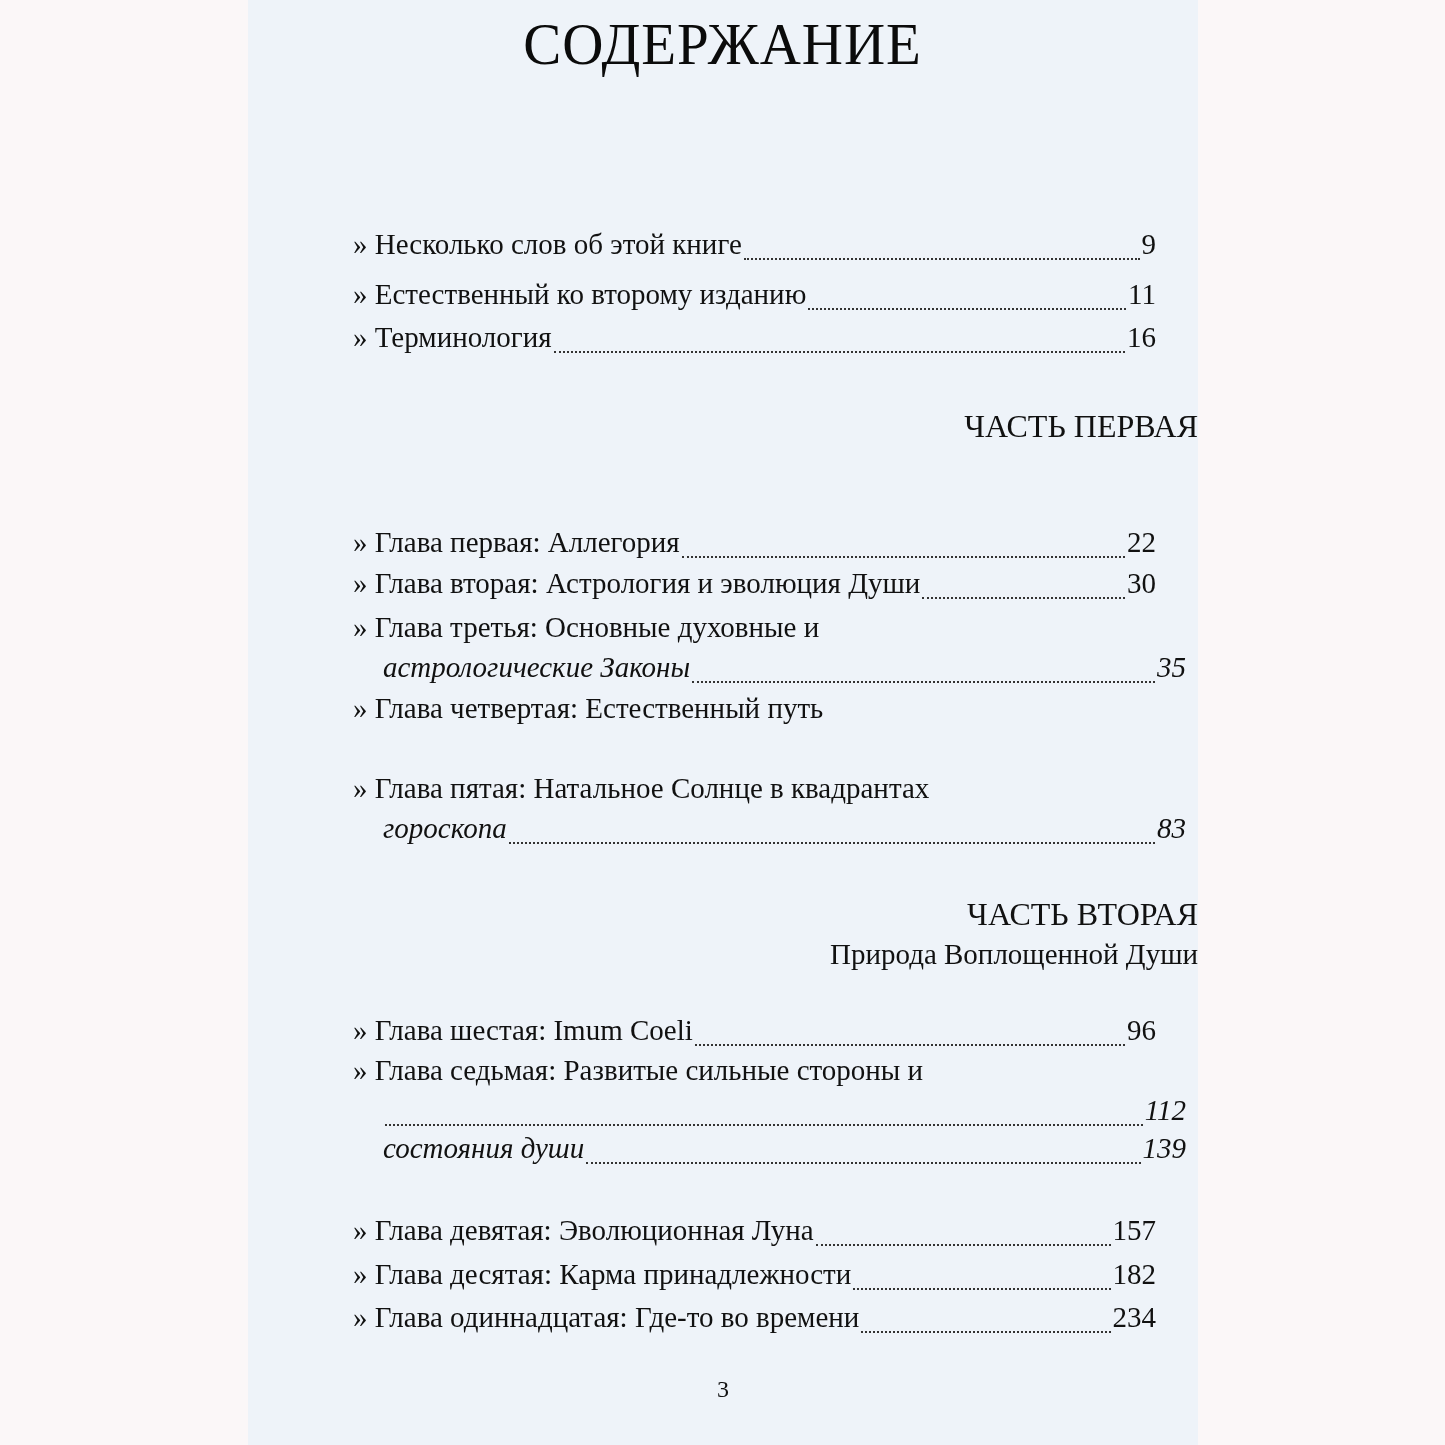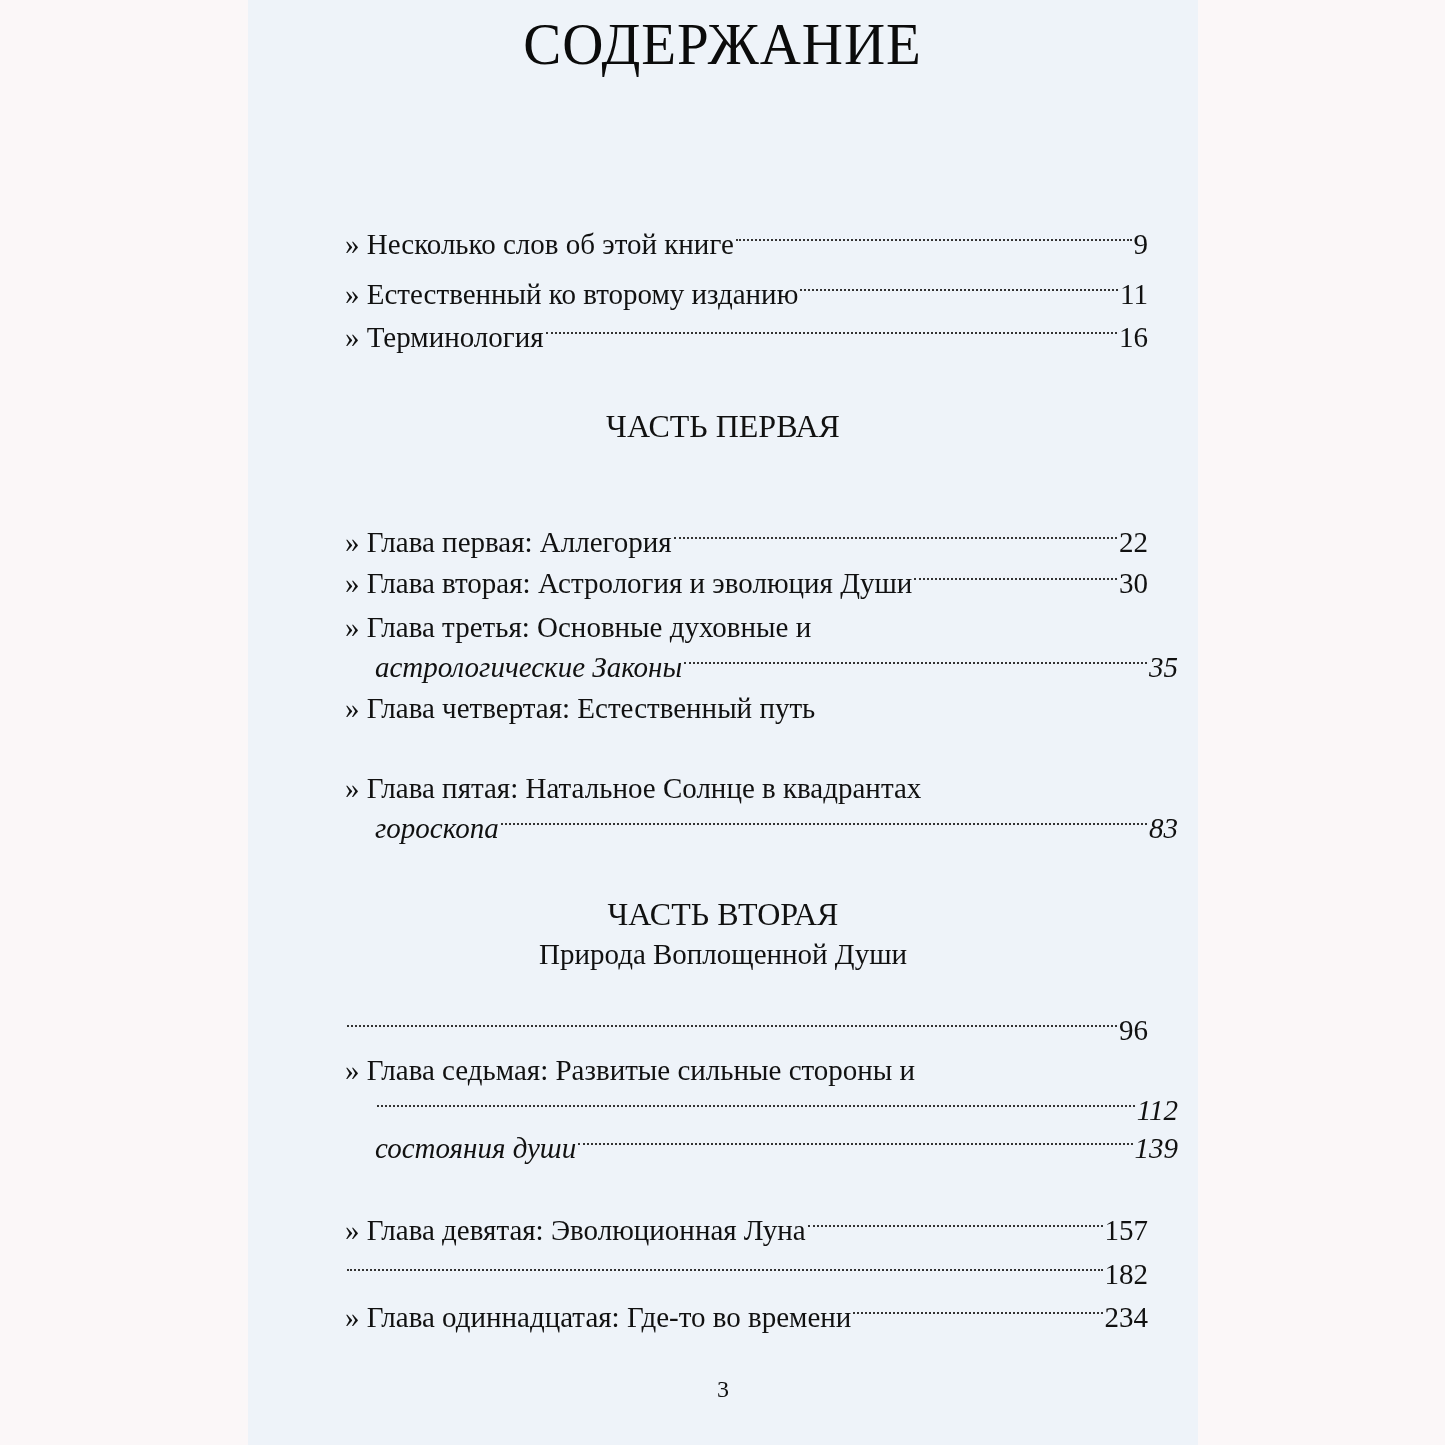--- a/index.html
+++ b/index.html
@@ -17,30 +17,30 @@
   .title {
     position:absolute; left:0; right:0; top:10px; text-align:center;
     font-size:60px; letter-spacing:1px; color:#0b0b0b;
     transform:scaleX(0.95);
   }
   .toc { position:absolute; left:345px; width:803px; top:0; }
   .entry {
     position:absolute; left:0; right:0;
     font-size:29px; line-height:40px; white-space:nowrap;
   }
-  .line { display:flex; align-items:center; width:100%; }
+  .line { display:flex; align-items:flex-end; width:100%;margin-left:8px; }
   .line .txt { flex:0 0 auto; }
   .line .dots {
     flex:1 1 auto; overflow:hidden; margin:0 2px;
     border-bottom:2px dotted #333; height:0; position:relative; top:-4px;
   }
   .line .pg { flex:0 0 auto; }
   .line2 { padding-left:30px;font-style:italic; }
   .part {
-    position:absolute; left:248px; width:950px; text-align:center;font-family:Liberation Serif, serif;
+    position:absolute; left:248px; width:950px; text-align:right;font-family:Liberation Serif, serif;
   }
   .part .ptitle { font-size:32px; line-height:40px; }
   .part .psub { font-size:29px; line-height:40px; }
   .folio {
     position:absolute; left:248px; width:950px; top:1376px;
     text-align:center; font-size:24px;
   }
 </style>
 </head>
 <body>
@@ -108,20 +108,21 @@
       </div>
     <div class="line line2">
         <span class="txt">гороскопа</span>
         <span class="dots"></span>
         <span class="pg">83</span>
       </div>
   </div>
 
   <div class="entry" style="top:1010px">
     <div class="line">
+        <span class="txt"><span>»</span> <span>Глава шестая: Imum Coeli</span></span>
         <span class="dots"></span>
         <span class="pg">96</span>
       </div>
   </div>
   <div class="entry" style="top:1050px">
     <div class="line">
         <span class="txt"><span>»</span> <span>Глава седьмая: Развитые сильные стороны и</span></span>
       </div>
     <div class="line line2">
         <span class="dots"></span>
@@ -137,20 +138,21 @@
   </div>
   <div class="entry" style="top:1210px">
     <div class="line">
         <span class="txt"><span>»</span> <span>Глава девятая: Эволюционная Луна</span></span>
         <span class="dots"></span>
         <span class="pg">157</span>
       </div>
   </div>
   <div class="entry" style="top:1254px">
     <div class="line">
+        <span class="txt"><span>»</span> <span>Глава десятая: Карма принадлежности</span></span>
         <span class="dots"></span>
         <span class="pg">182</span>
       </div>
   </div>
   <div class="entry" style="top:1297px">
     <div class="line">
         <span class="txt"><span>»</span> <span>Глава одиннадцатая: Где-то во времени</span></span>
         <span class="dots"></span>
         <span class="pg">234</span>
       </div>

